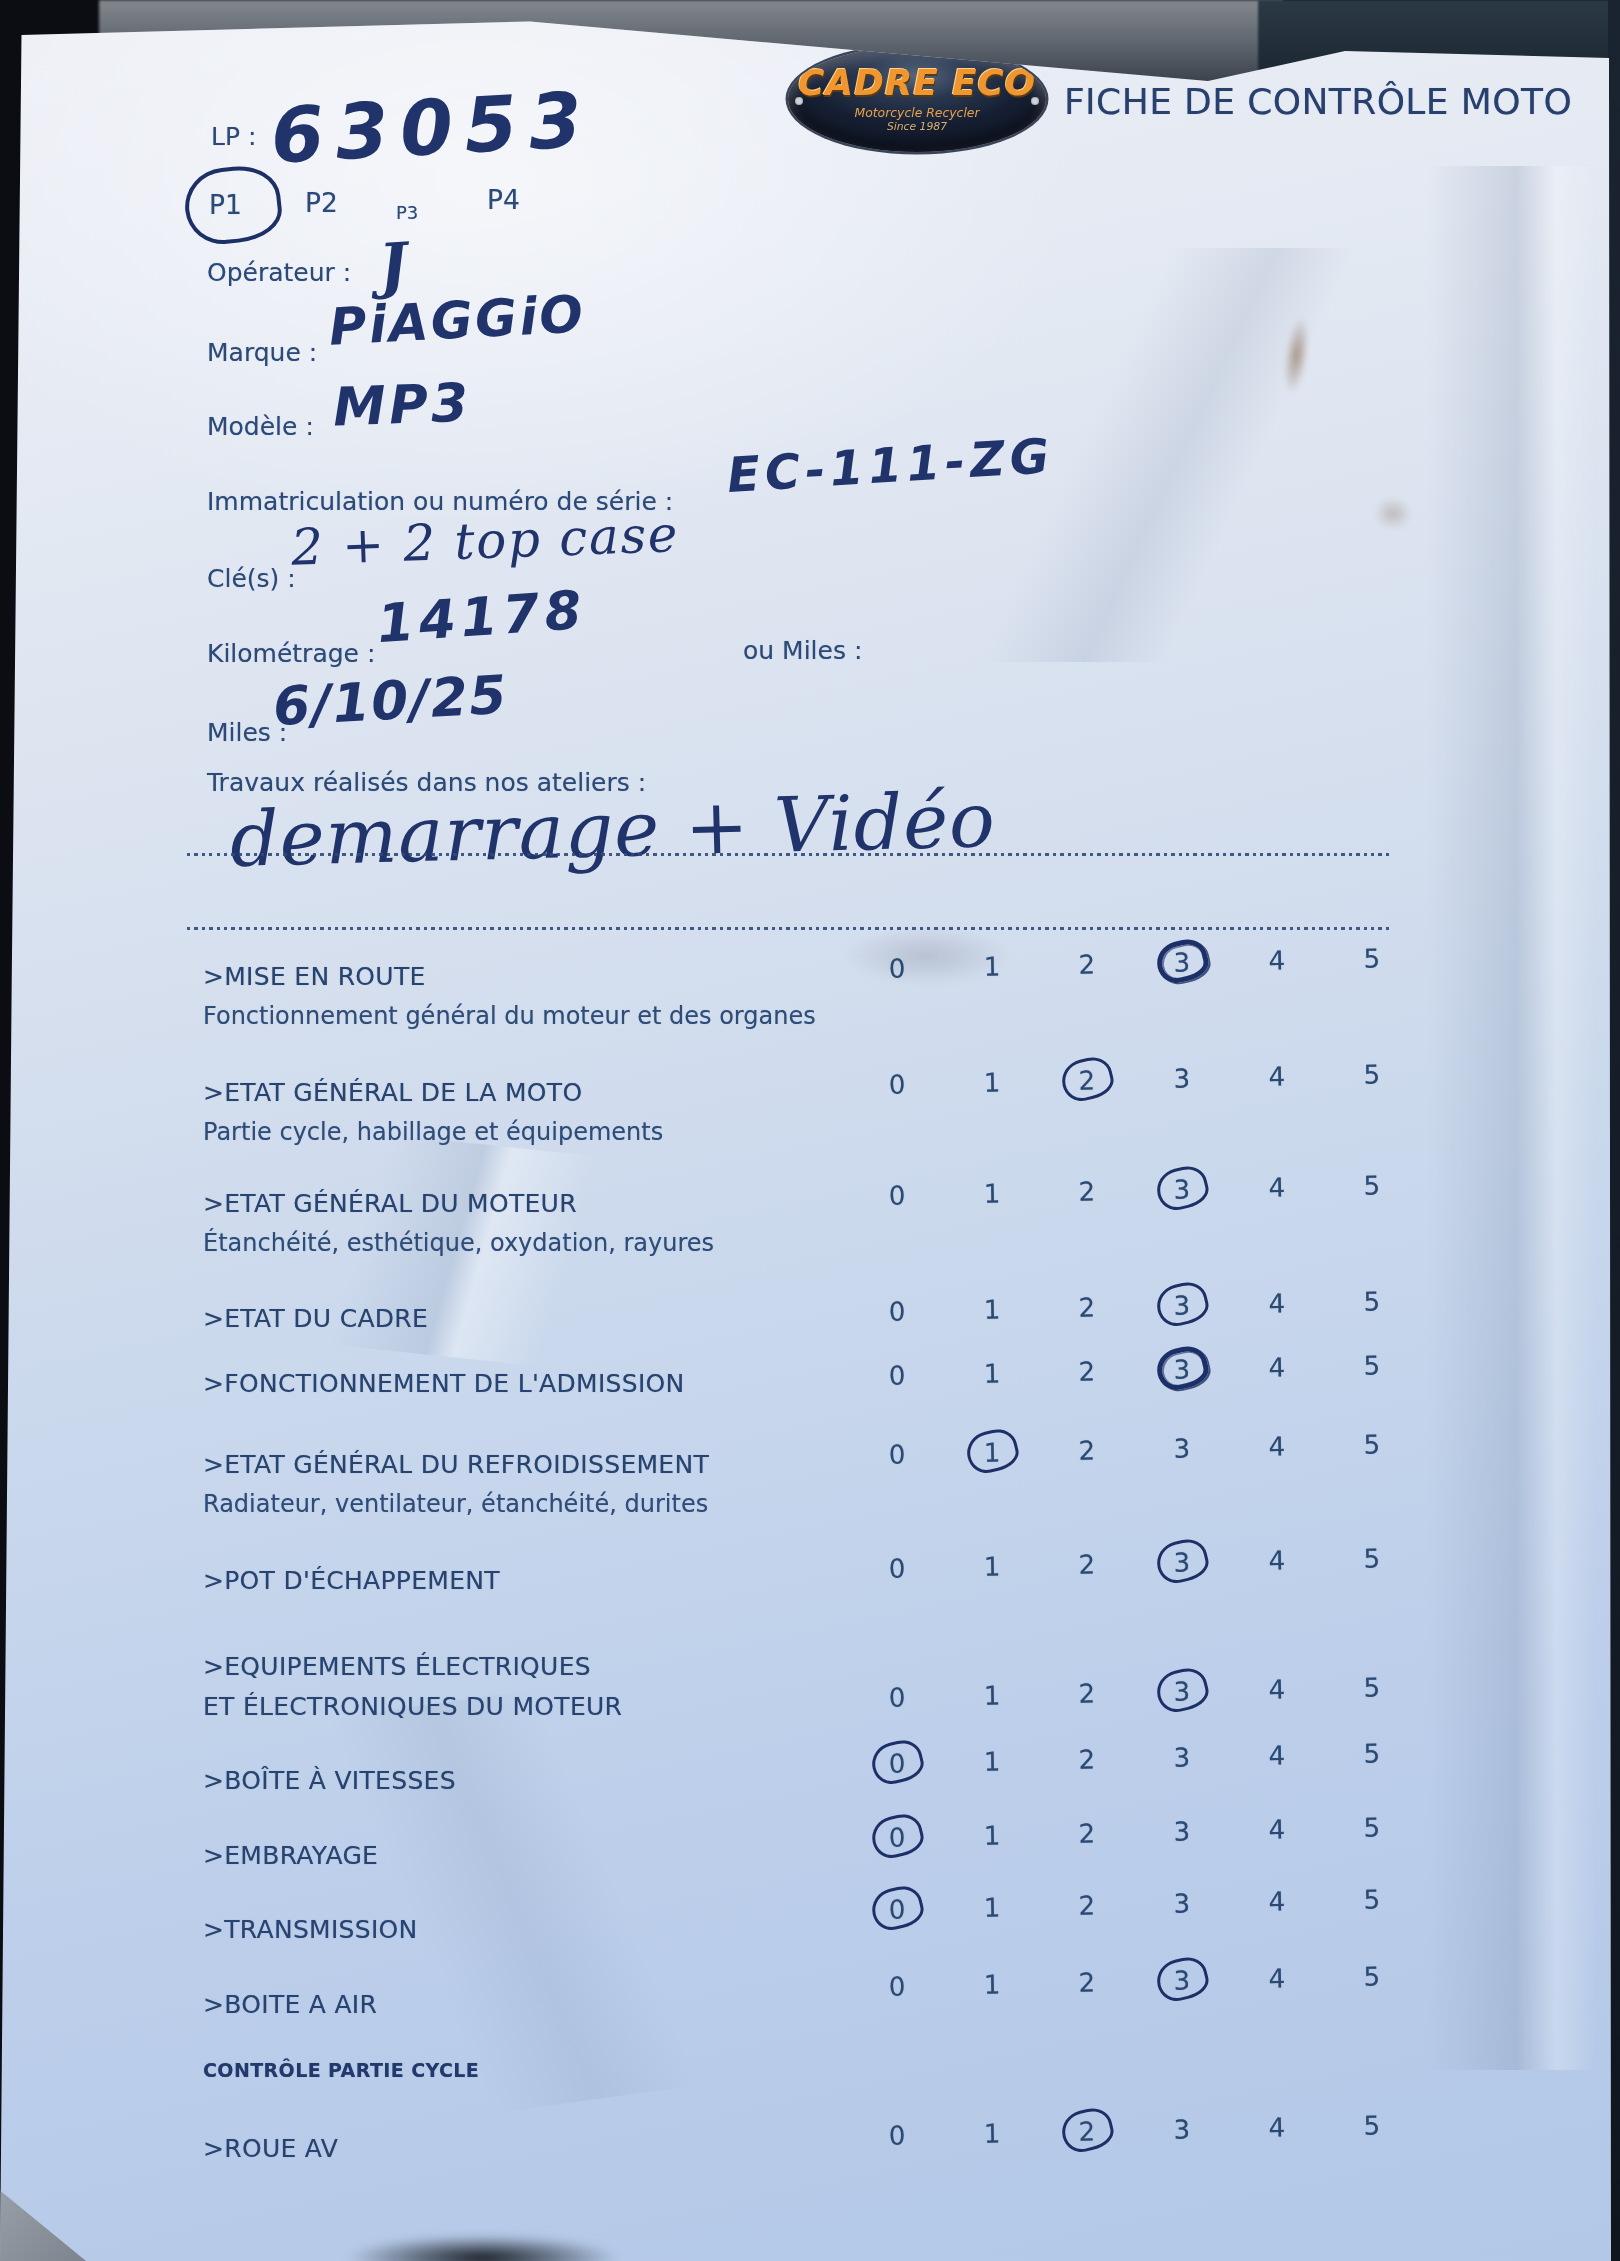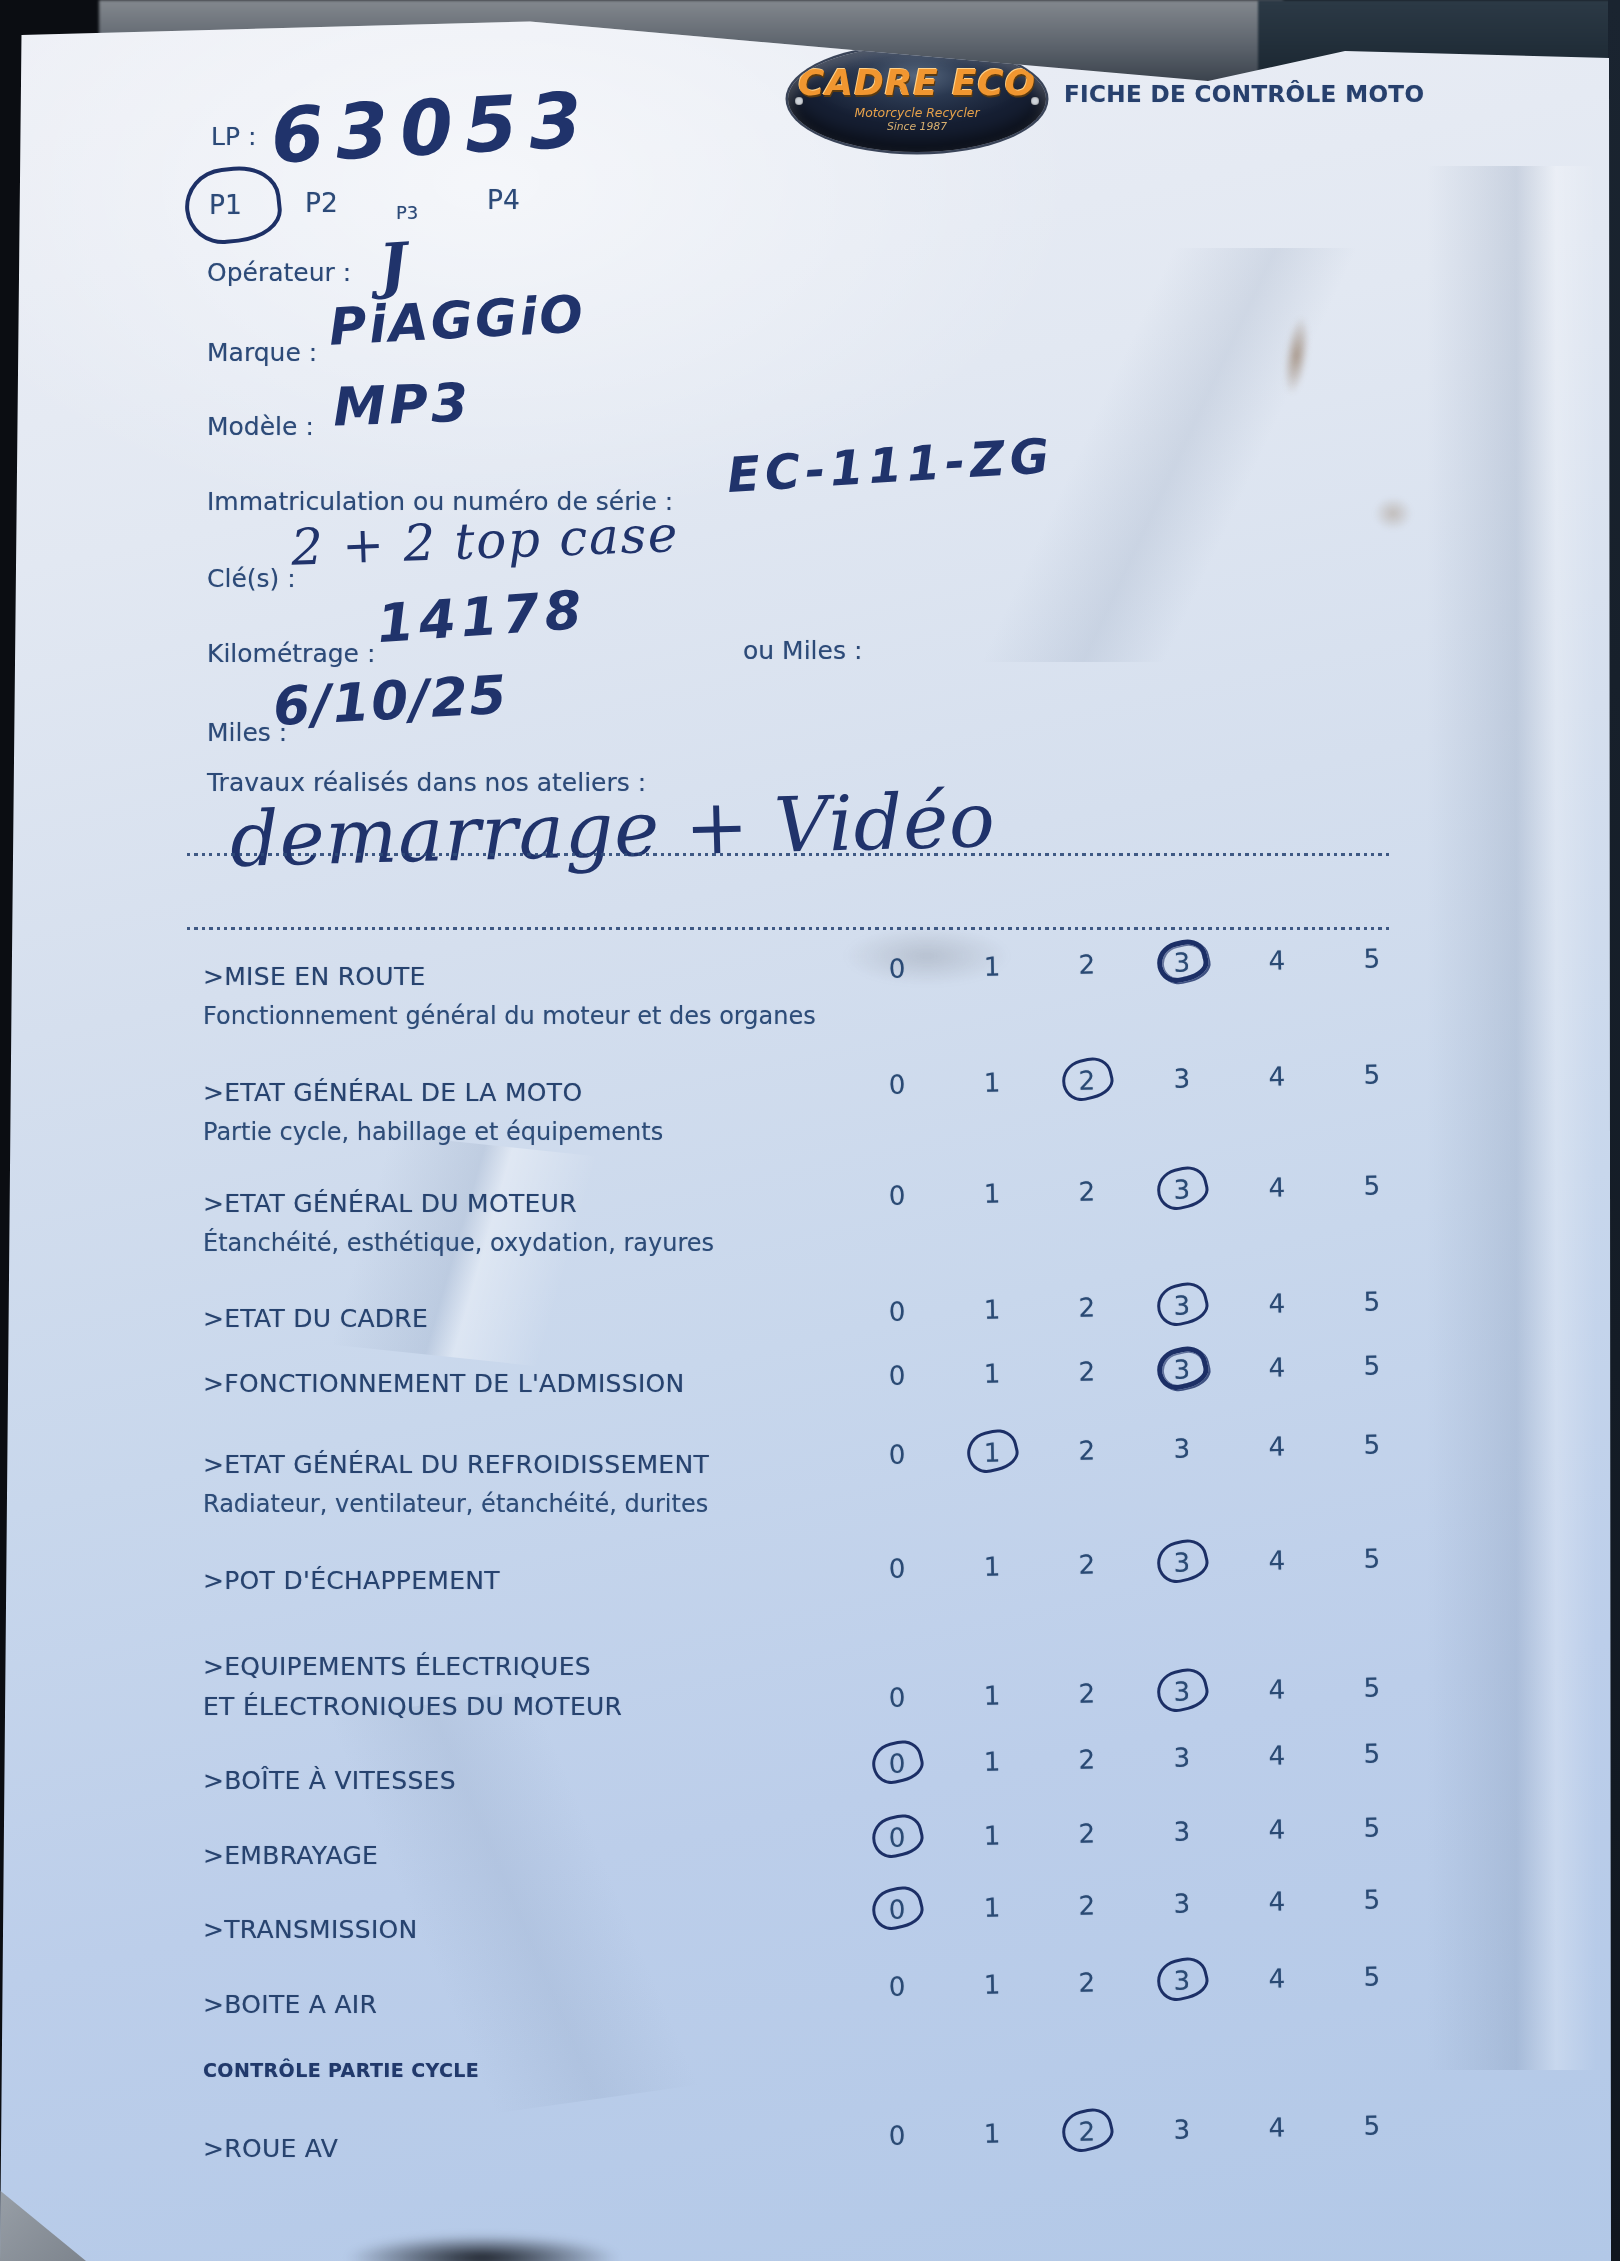--- a/index.html
+++ b/index.html
@@ -35,21 +35,21 @@
       background:radial-gradient(closest-side,rgba(130,96,60,.30),rgba(130,96,60,0));filter:blur(2.5px);}
   .stain3{position:absolute;left:844px;top:927px;width:166px;height:58px;border-radius:50%;
       background:radial-gradient(closest-side,rgba(90,95,105,.22),rgba(90,95,105,0));filter:blur(3.3px);}
   .corner-wedge{position:absolute;left:0;top:2175px;width:86px;height:86px;
       background:linear-gradient(135deg,#9aa1a9,#7d848d);clip-path:polygon(0 18%,100% 100%,0 100%);}
   .bottom-smudge{position:absolute;left:346px;top:2235px;width:273px;height:46px;border-radius:50%;
       background:radial-gradient(closest-side,rgba(5,8,14,.9),rgba(5,8,14,0));filter:blur(4.1px);}
   
   .print{position:absolute;color:#2c4a78;text-shadow:0 0 0.8px rgba(44,74,120,.45);white-space:nowrap;}
   .lbl{font-size:25px;}
-  .title{font-size:23px;font-weight:bold;color:#27406d;letter-spacing:0.4px;}
+  .title{font-size:36px;font-weight:normal;color:#27406d;letter-spacing:0.4px;}
   .sect{font-size:19px;font-weight:bold;color:#21396b;letter-spacing:0.4px;}
   
   .ink{position:absolute;color:#20336b;white-space:nowrap;
        font-family:"DejaVu Serif",serif;font-style:italic;}
   .ink-print{font-family:"DejaVu Sans",sans-serif;font-style:italic;font-weight:bold;}
   
   .logo{position:absolute;left:788px;top:46px;width:258px;height:106px;border-radius:50%;
     background:radial-gradient(116px 50px at 50% 28%,#56677e 0%,#2a3850 45%,#161f33 100%);
     box-shadow:0 0 0 2.5px #3a4458, inset 0 8.3px 15px rgba(255,255,255,.25), inset 0 -11.6px 18px rgba(0,0,0,.55);
     display:flex;flex-direction:column;align-items:center;justify-content:center;overflow:hidden;}

